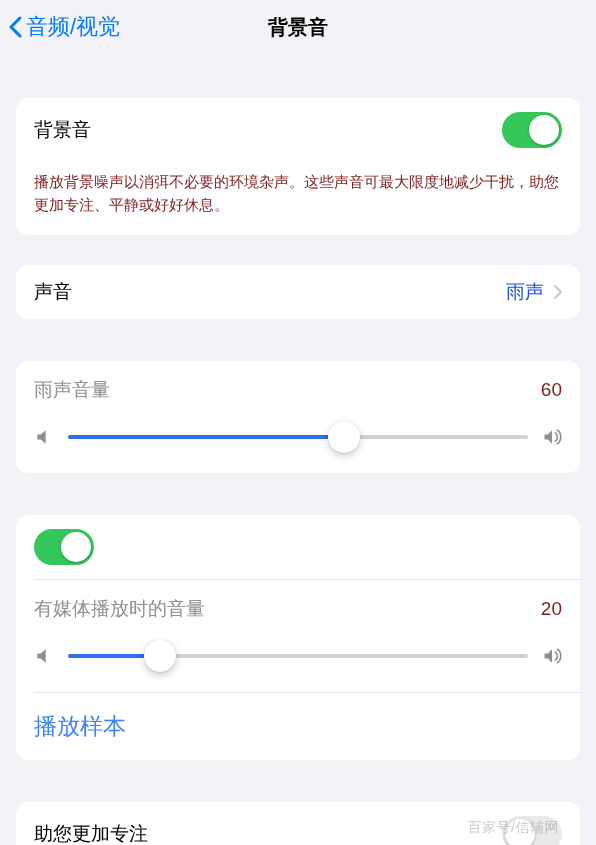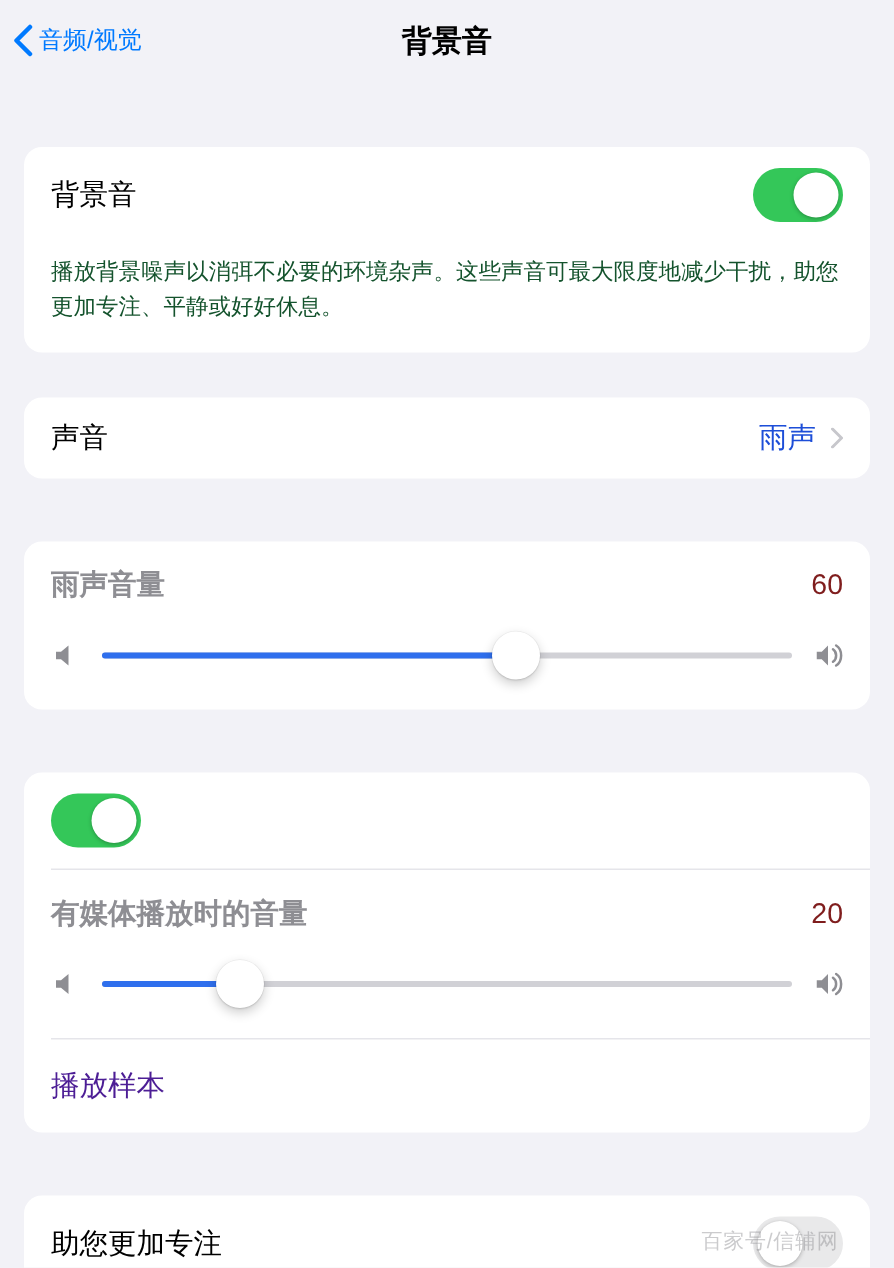--- a/index.html
+++ b/index.html
@@ -20,21 +20,21 @@
       display: flex;
       align-items: center;
       height: 54px;
       position: relative;
       padding: 0 8px;
     }
     .back {
       display: flex;
       align-items: center;
       color: #007aff;
-      font-size: 16px;
+      font-size: 22px;
       cursor: pointer;
     }
     .back-chevron {
       width: 14px;
       height: 22px;
       margin-right: 4px;
     }
     .nav-title {
       position: absolute;
       left: 50%;
@@ -73,21 +73,21 @@
     .chevron-right {
       width: 8px;
       height: 14px;
       margin-left: 10px;
       flex-shrink: 0;
     }
     .desc {
       padding: 8px 18px 18px 18px;
       font-size: 15px;
       line-height: 1.55;
-      color: #14532d;
+      color: #7f1d1d;
     }
     
     .toggle {
       width: 60px;
       height: 36px;
       border-radius: 18px;
       position: relative;
       flex-shrink: 0;
     }
     .toggle.on { background: #34c759; }
@@ -109,21 +109,20 @@
     }
     .slider-top {
       display: flex;
       justify-content: space-between;
       align-items: baseline;
       margin-bottom: 18px;
     }
     .slider-label {
       font-size: 19px;
       color: #8e8e93;
-      font-weight: bold;
     }
     .slider-value {
       font-size: 19px;
       color: #7f1d1d;
     }
     .slider-row {
       display: flex;
       align-items: center;
       gap: 14px;
     }
@@ -169,22 +168,22 @@
     }
     .divider {
       height: 1px;
       background: #e5e5ea;
       margin-left: 18px;
     }
     .link-row {
       padding: 18px 18px;
     }
     .link {
-      font-size: 19px;
-      color: #4c1d95;
+      font-size: 23px;
+      color: #3b82f6;
     }
     .watermark {
       position: absolute;
       right: 37px;
       bottom: 8px;
       font-size: 14px;
       color: rgba(140,140,145,0.45);
       letter-spacing: 0.5px;
     }
   </style>

